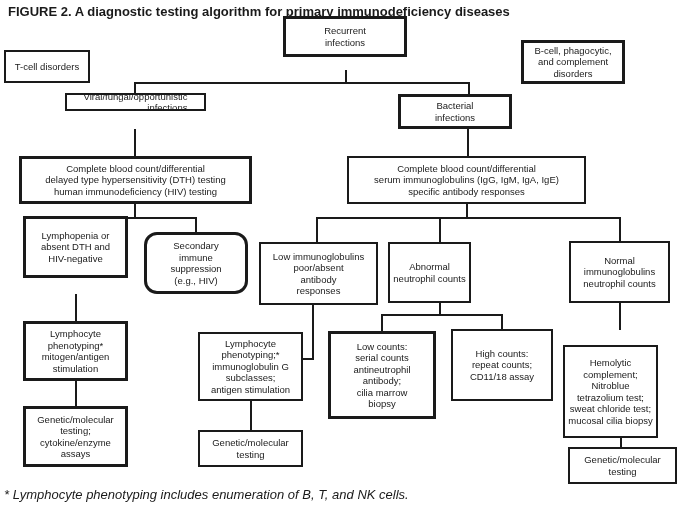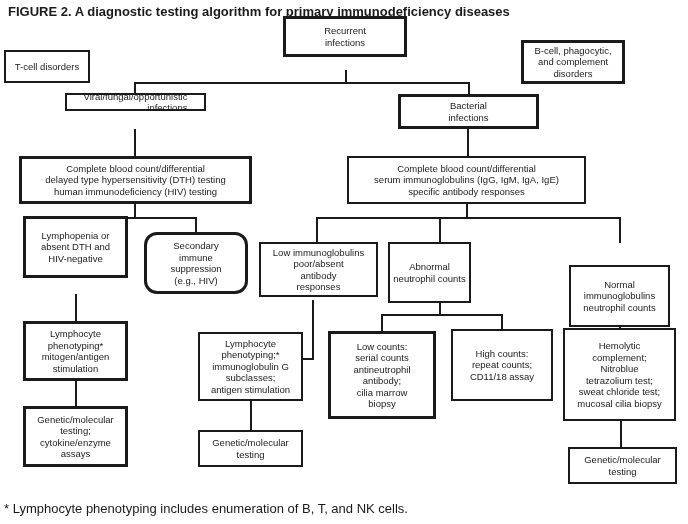--- a/index.html
+++ b/index.html
@@ -40,21 +40,21 @@
   }
   .b2 { border-width: 2px; }
   .b3 { border-width: 3px; }
   .caption {
     position: absolute;
     white-space: pre-line;
     font-size: 13px;
     line-height: 12px;
   }
   #title { left: 8px; top: 6px; font-weight: bold; }
-  #footnote { left: 4px; top: 503px; }
+  #footnote { left: 4px; top: 489px; font-style: italic; }
 </style>
 </head>
 <body>
 
 <div id="figure">
 
   <div id="title" class="caption">FIGURE 2. A diagnostic testing algorithm for primary immunodeficiency diseases</div>
 
   <svg id="connectors" viewBox="0 0 688 524" xmlns="http://www.w3.org/2000/svg">
     <line x1="346" y1="70" x2="346" y2="84"></line>
@@ -89,49 +89,49 @@
 
   <div class="node b3" style="left:521px; top:40px; width:104px; height:44px;">B-cell, phagocytic,
 and complement
 disorders</div>
 
   <div class="node b2" style="left:4px; top:50px; width:86px; height:33px;">T-cell disorders</div>
 
   <div class="node b2" style="left:65px; top:93px; width:141px; height:18px;text-align:right;">Viral/fungal/opportunistic
 infections</div>
 
-  <div class="node b3" style="left:398px; top:94px; width:141px; height:35px;">Bacterial
+  <div class="node b3" style="left:398px; top:94px; width:114px; height:35px;">Bacterial
 infections</div>
 
   <div class="node b3" style="left:19px; top:156px; width:233px; height:48px;">Complete blood count/differential
 delayed type hypersensitivity (DTH) testing
 human immunodeficiency (HIV) testing</div>
 
   <div class="node b2" style="left:347px; top:156px; width:239px; height:48px;">Complete blood count/differential
 serum immunoglobulins (IgG, IgM, IgA, IgE)
 specific antibody responses</div>
 
   <div class="node b3" style="left:23px; top:216px; width:105px; height:62px;">Lymphopenia or
 absent DTH and
 HIV-negative</div>
 
   <div class="node b3" style="left:144px; top:232px; width:104px; height:62px;border-radius:13px;">Secondary
 immune
 suppression
 (e.g., HIV)</div>
 
-  <div class="node b2" style="left:259px; top:242px; width:119px; height:55px;">Low immunoglobulins
+  <div class="node b2" style="left:259px; top:242px; width:119px; height:63px;">Low immunoglobulins
 poor/absent
 antibody
 responses</div>
 
   <div class="node b2" style="left:388px; top:242px; width:83px; height:61px;">Abnormal
 neutrophil counts</div>
 
-  <div class="node b2" style="left:569px; top:241px; width:101px; height:62px;margin-top:24px;">Normal
+  <div class="node b2" style="left:569px; top:241px; width:101px; height:62px;">Normal
 immunoglobulins
 neutrophil counts</div>
 
   <div class="node b3" style="left:23px; top:321px; width:105px; height:60px;">Lymphocyte
 phenotyping*
 mitogen/antigen
 stimulation</div>
 
   <div class="node b2" style="left:198px; top:332px; width:105px; height:69px;">Lymphocyte
 phenotyping;*
@@ -143,21 +143,21 @@
 serial counts
 antineutrophil
 antibody;
 cilia marrow
 biopsy</div>
 
   <div class="node b2" style="left:451px; top:329px; width:102px; height:72px;">High counts:
 repeat counts;
 CD11/18 assay</div>
 
-  <div class="node b2" style="left:563px; top:328px; width:113px; height:93px;">Hemolytic
+  <div class="node b2" style="left:563px; top:345px; width:95px; height:93px;">Hemolytic
 complement;
 Nitroblue
 tetrazolium test;
 sweat chloride test;
 mucosal cilia biopsy</div>
 
   <div class="node b3" style="left:23px; top:406px; width:105px; height:61px;">Genetic/molecular
 testing;
 cytokine/enzyme
 assays</div>

